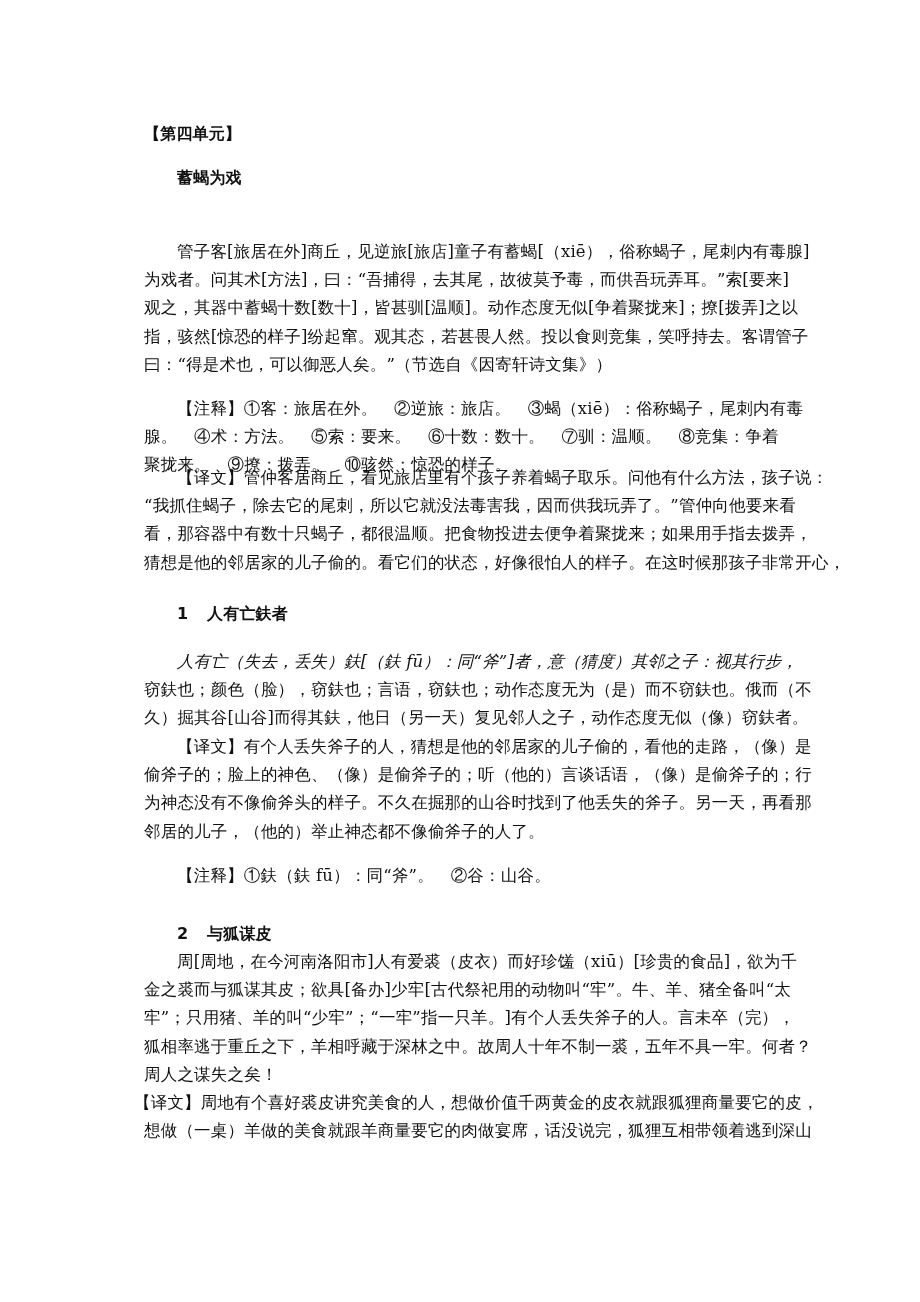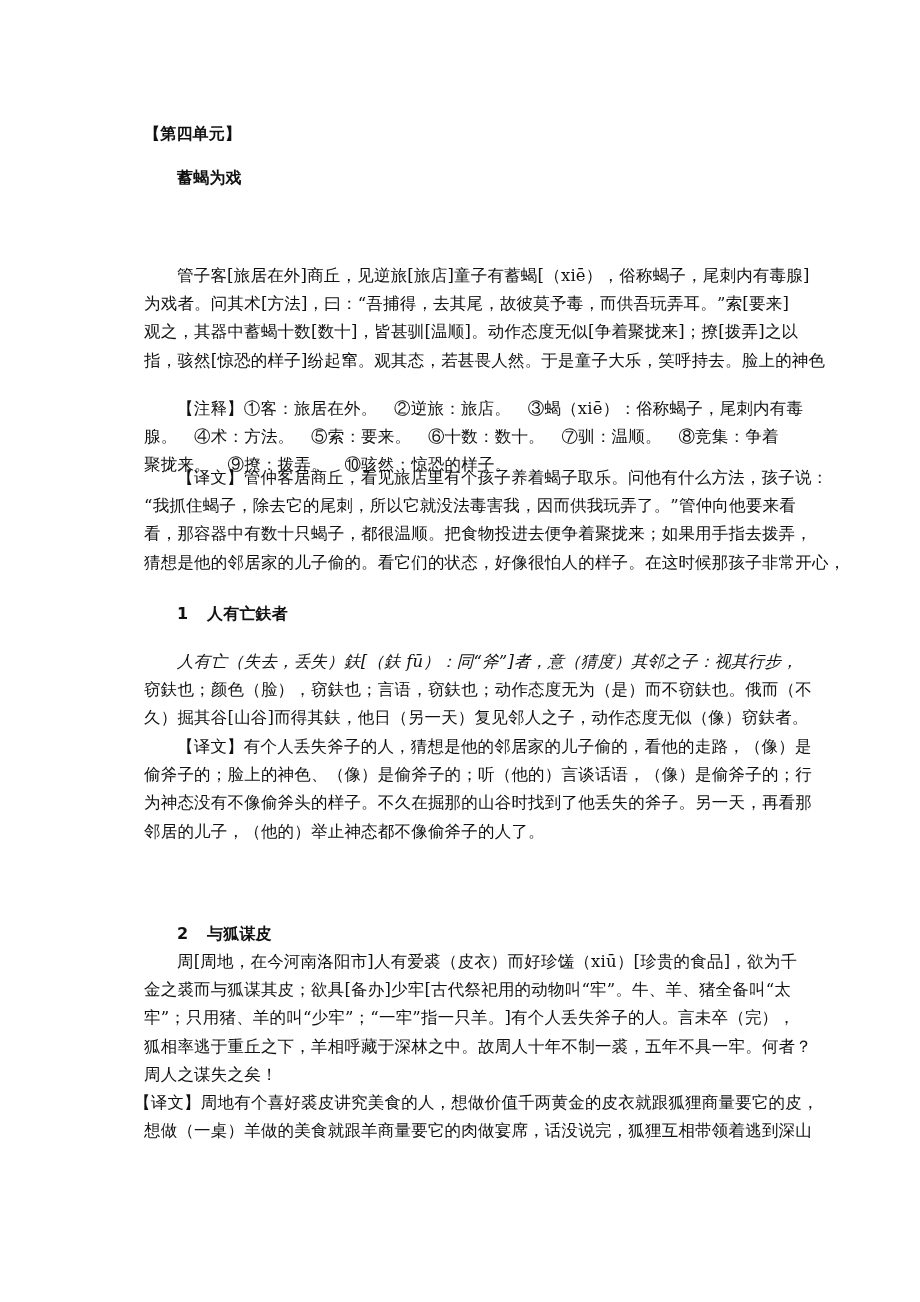--- a/index.html
+++ b/index.html
@@ -17,24 +17,25 @@
 </head>
 <body>
 
 <div class="page">
 
   <div class="blk head" style="top:120px;">【第四单元】</div>
 
   <div class="blk head" style="top:164px; left:173px;">蓄蝎为戏</div>
 
   <div class="blk" style="top:238px;">
-    <span class="line" style="padding-left:33px;margin-top:24px;">管子客[旅居在外]商丘，见逆旅[旅店]童子有蓄蝎[（xiē），俗称蝎子，尾刺内有毒腺]</span>
+    <span class="line" style="padding-left:33px;">管子客[旅居在外]商丘，见逆旅[旅店]童子有蓄蝎[（xiē），俗称蝎子，尾刺内有毒腺]</span>
     <span class="line">为戏者。问其术[方法]，曰：“吾捕得，去其尾，故彼莫予毒，而供吾玩弄耳。”索[要来]</span>
     <span class="line">观之，其器中蓄蝎十数[数十]，皆甚驯[温顺]。动作态度无似[争着聚拢来]；撩[拨弄]之以</span>
-    <span class="line">指，骇然[惊恐的样子]纷起窜。观其态，若甚畏人然。于是童子大乐，笑呼持去。脸上的神色</span>
+    <span class="line">指，骇然[惊恐的样子]纷起窜。观其态，若甚畏人然。投以食则竞集，笑呼持去。客谓管子</span>
+    <span class="line">曰：“得是术也，可以御恶人矣。”（节选自《因寄轩诗文集》）</span>
   </div>
 
   <div class="blk" style="top:379px;margin-top:16px;">
     <span class="line" style="padding-left:33px;">【注释】①客：旅居在外。　②逆旅：旅店。　③蝎（xiē）：俗称蝎子，尾刺内有毒</span>
     <span class="line">腺。　④术：方法。　⑤索：要来。　⑥十数：数十。　⑦驯：温顺。　⑧竞集：争着</span>
     <span class="line">聚拢来。　⑨撩：拨弄。　⑩骇然：惊恐的样子。</span>
   </div>
 
   <div class="blk" style="top:464px;">
     <span class="line" style="padding-left:33px;">【译文】管仲客居商丘，看见旅店里有个孩子养着蝎子取乐。问他有什么方法，孩子说：</span>
@@ -53,20 +54,23 @@
     <span class="line">久）掘其谷[山谷]而得其鈇，他日（另一天）复见邻人之子，动作态度无似（像）窃鈇者。</span>
   </div>
 
   <div class="blk" style="top:733px;">
     <span class="line" style="padding-left:33px;">【译文】有个人丢失斧子的人，猜想是他的邻居家的儿子偷的，看他的走路，（像）是</span>
     <span class="line">偷斧子的；脸上的神色、（像）是偷斧子的；听（他的）言谈话语，（像）是偷斧子的；行</span>
     <span class="line">为神态没有不像偷斧头的样子。不久在掘那的山谷时找到了他丢失的斧子。另一天，再看那</span>
     <span class="line">邻居的儿子，（他的）举止神态都不像偷斧子的人了。</span>
   </div>
 
+  <div class="blk" style="top:862px;">
+    <span class="line" style="padding-left:33px;">【注释】①鈇（鈇 fū）：同“斧”。　②谷：山谷。</span>
+  </div>
 
   <div class="blk head" style="top:920px; left:173px;">
     <span class="num">2</span><span>与狐谋皮</span>
   </div>
 
   <div class="blk" style="top:948px;">
     <span class="line" style="padding-left:33px;">周[周地，在今河南洛阳市]人有爱裘（皮衣）而好珍馐（xiū）[珍贵的食品]，欲为千</span>
     <span class="line">金之裘而与狐谋其皮；欲具[备办]少牢[古代祭祀用的动物叫“牢”。牛、羊、猪全备叫“太</span>
     <span class="line">牢”；只用猪、羊的叫“少牢”；“一牢”指一只羊。]有个人丢失斧子的人。言未卒（完），</span>
     <span class="line">狐相率逃于重丘之下，羊相呼藏于深林之中。故周人十年不制一裘，五年不具一牢。何者？</span>

